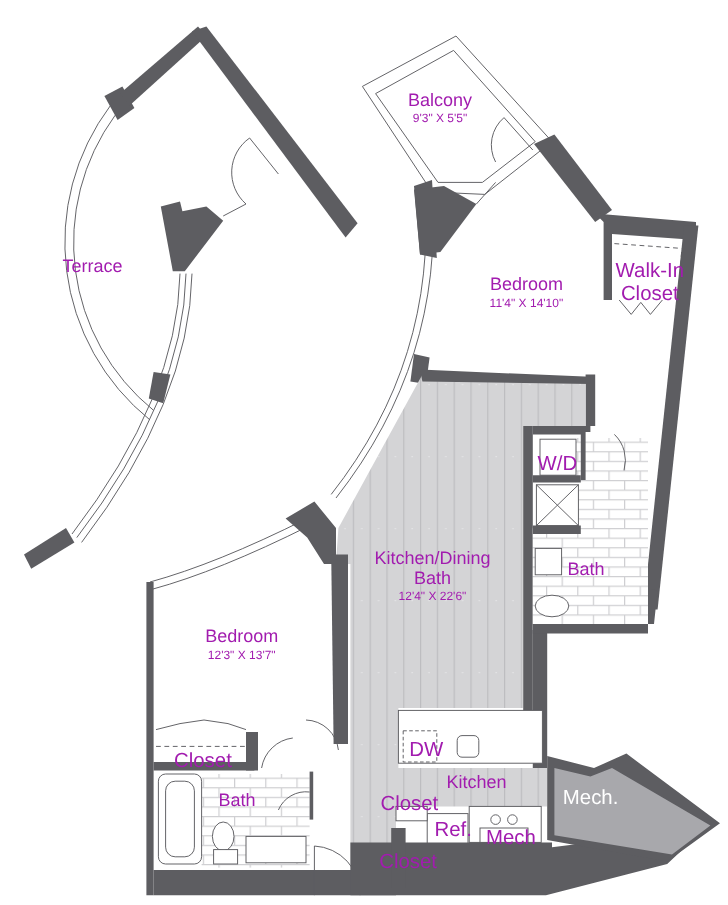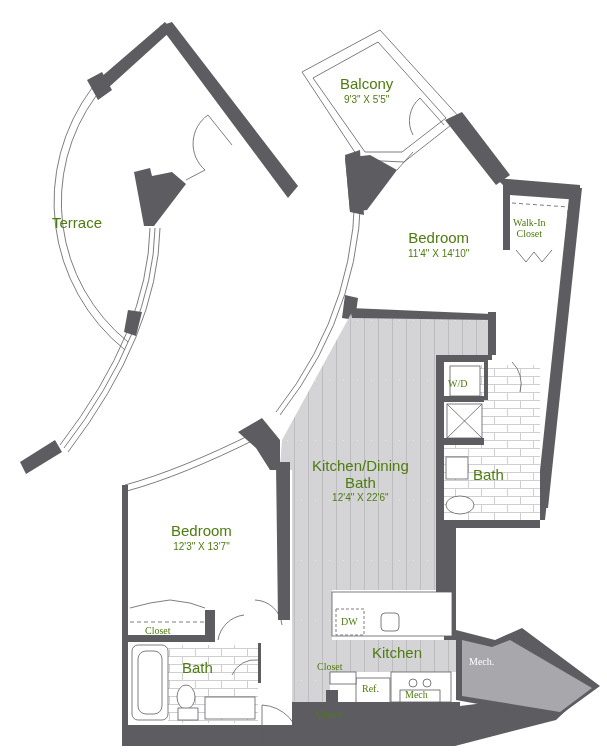--- a/index.html
+++ b/index.html
@@ -1,21 +1,21 @@
 <!DOCTYPE html>
 <html><head>
 <meta charset="utf-8">
 <style>
   html, body { margin: 0; padding: 0; background: #ffffff; }
   body { width: 607px; height: 754px; position: relative; overflow: hidden; font-family: "Liberation Sans", sans-serif; }
   svg.plan { position: absolute; left: 0; top: 0; width: 607px; height: 754px; }
-  .lbl { position: absolute; color: #4d7c0f; text-align: center; white-space: nowrap; line-height: 1.1; }
+  .lbl { position: absolute; color: #a21caf; text-align: center; white-space: nowrap; line-height: 1.1; }
   .lbl .name { font-size: 15px; }
   .lbl .dim { font-size: 10px; display: block; margin-top: 1px; }
-  .small { font-size: 10px; font-family: Liberation Serif, serif; }
+  .small { font-size: 17px; }
   .room-name { display: block; }
 </style>
 </head>
 <body>
 
 <svg class="plan" viewBox="0 0 607 754">
   <defs>
     <pattern id="wood" width="14" height="60" patternUnits="userSpaceOnUse">
       <rect width="14" height="60" fill="#d4d4d6"></rect>
       <line x1="0.5" y1="0" x2="0.5" y2="60" stroke="#bdbdc0" stroke-width="1"></line>

